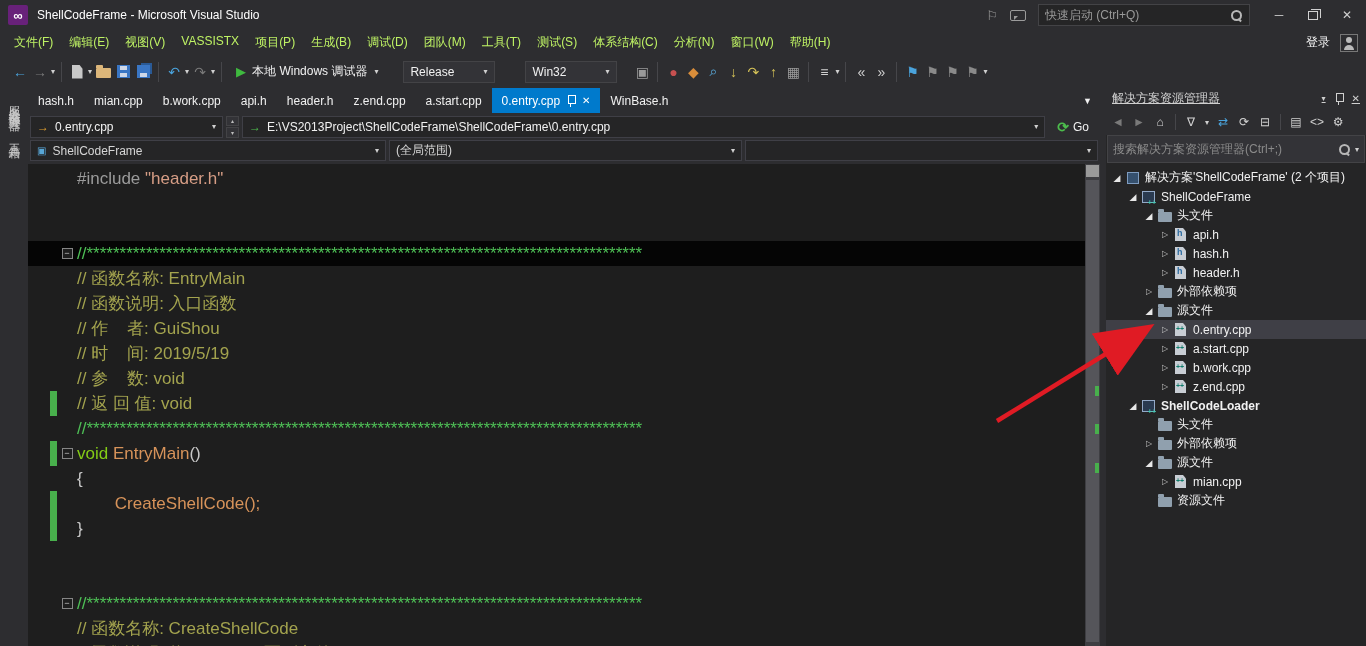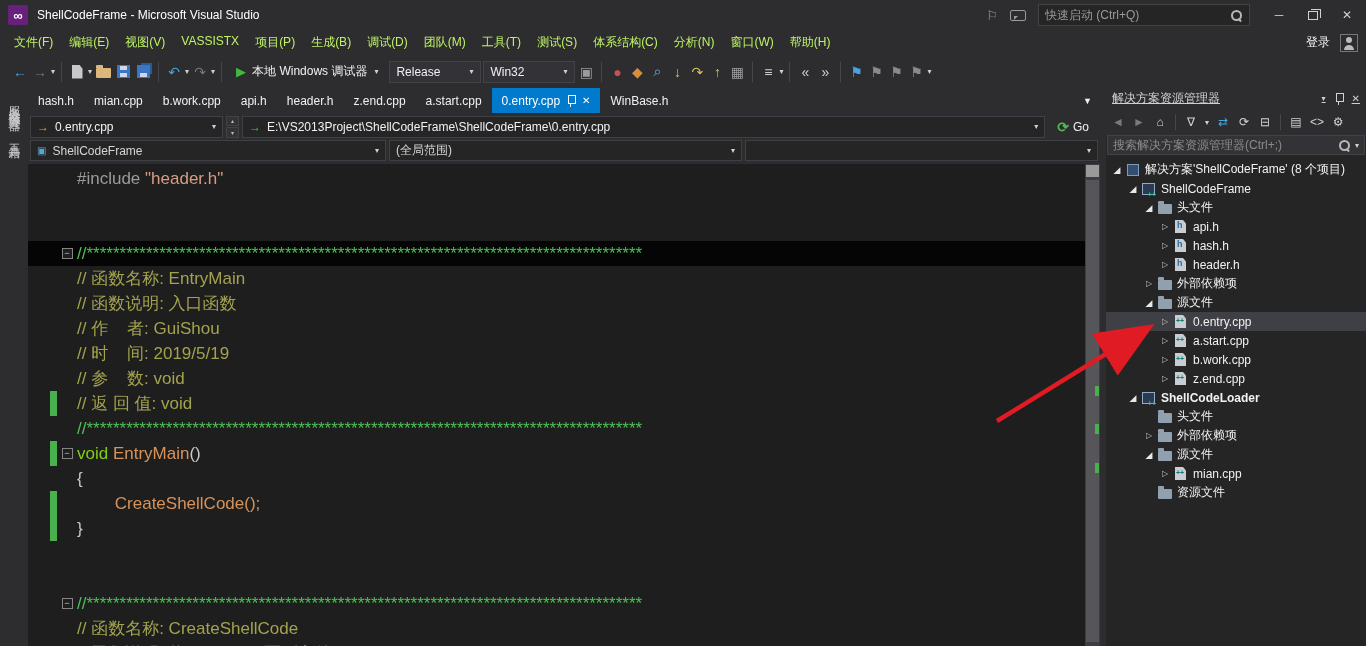--- a/index.html
+++ b/index.html
@@ -32,21 +32,21 @@
   .menu-right{margin-left:auto;display:flex;align-items:center;gap:10px;padding-right:8px;}
   .person{width:18px;height:18px;border:1px solid #777;position:relative;display:inline-block;}
   .person::before{content:"";position:absolute;left:5px;top:2px;width:6px;height:6px;border-radius:50%;background:#bbb;}
   .person::after{content:"";position:absolute;left:3px;bottom:1px;width:10px;height:5px;border-radius:5px 5px 0 0;background:#bbb;}
 
   
   .toolbar{height:33px;display:flex;align-items:center;padding-left:10px;gap:2px;}
   .ticon{min-width:20px;height:22px;display:flex;align-items:center;justify-content:center;font-size:14px;color:#d0d0d0;}
   .tchev{font-size:8px;color:#d0d0d0;padding:0 1px;align-self:center;}
   .tsep{width:1px;height:20px;background:#46464a;margin:0 5px;flex:none;}
-  .tcombo{height:22px;min-width:92px;border:1px solid #434346;background:#333337;display:flex;align-items:center;padding:0 6px;gap:12px;margin:0 1px;}
+  .tcombo{height:22px;min-width:92px;border:1px solid #434346;background:#333337;display:flex;align-items:center;padding:0 6px;gap:12px;margin:0 15px;}
   .tcombo span:first-child{flex:1;}
   .tbtn-debug{height:22px;display:flex;align-items:center;gap:6px;padding:0 7px;margin:0 2px;}
   .play-icon{color:#3fba3f;font-size:13px;}
   .shape-doc{width:11px;height:14px;background:#c8c8c8;clip-path:polygon(0 0,70% 0,100% 30%,100% 100%,0 100%);display:inline-block;}
   .shape-folder-open{position:relative;width:15px;height:10px;background:#dcb67a;border-radius:1px;display:inline-block;margin-top:3px;}
   .shape-folder-open::before{content:"";position:absolute;top:-3px;left:0;width:7px;height:3px;background:#dcb67a;border-radius:1px 1px 0 0;}
   .shape-floppy{position:relative;width:13px;height:13px;background:#3a76c4;display:inline-block;}
   .shape-floppy::before{content:"";position:absolute;top:1px;left:3px;width:7px;height:4px;background:#cfd8e8;}
   .shape-floppy::after{content:"";position:absolute;bottom:1px;left:3px;width:7px;height:4px;background:#cfd8e8;}
   .shape-floppy-all{position:relative;width:13px;height:13px;background:#3a76c4;display:inline-block;box-shadow:3px -3px 0 -1px #2a5a96;}
@@ -106,21 +106,21 @@
   .vmark{position:absolute;right:1px;width:4px;height:10px;background:#48b04c;}
 
   
   .gapcol{width:6px;flex:none;}
   .rpanel{width:260px;flex:none;display:flex;flex-direction:column;background:#252526;}
   .rp-title{height:21px;background:#2d2d30;display:flex;align-items:center;gap:8px;padding:0 6px;color:#d0d0d0;text-decoration:underline;}
   .rp-title .t{flex:1;}
   .rp-toolbar{height:26px;background:#2d2d30;display:flex;align-items:center;gap:5px;padding:0 4px;}
   .rticon{min-width:16px;height:20px;display:flex;align-items:center;justify-content:center;font-size:12px;color:#d0d0d0;}
   .rsep{width:1px;height:16px;background:#46464a;margin:0 2px;}
-  .rp-search{height:20px;margin:0 1px;background:#333337;border:1px solid #434346;display:flex;align-items:center;padding:0 5px;gap:4px;}
+  .rp-search{height:28px;margin:0 1px;background:#333337;border:1px solid #434346;display:flex;align-items:center;padding:0 5px;gap:4px;}
   .rp-search input{flex:1;background:transparent;border:none;outline:none;color:#c0c0c0;font-size:12px;}
   .rp-search input::placeholder{color:#8a8a8a;}
   .rp-tree{flex:1;padding-top:5px;overflow:hidden;}
   .trow{height:19px;display:flex;align-items:center;color:#f1f1f1;}
   .trow.selected{background:#3f3f46;}
   .arrow{width:14px;flex:none;text-align:center;font-size:8px;color:#c0c0c0;}
   .arrow.expanded{font-size:9px;color:#e8e8e8;}
   .tlabel{white-space:nowrap;}
   .tlabel.bold{font-weight:bold;}
   .ti{width:17px;height:16px;flex:none;display:flex;align-items:center;justify-content:center;margin-right:4px;}
@@ -489,21 +489,21 @@
       <input placeholder="搜索解决方案资源管理器(Ctrl+;)" style="">
       <span class="mag"></span>
       <span class="chev">▾</span>
     </div>
     <div class="rp-tree">
         <div class="trow" style="padding-left: 4px;">
           <span class="arrow expanded">◢</span>
           <span class="ti">
             <span class="ti-sol"></span>
           </span>
-          <span class="tlabel">解决方案'ShellCodeFrame' (8 个项目)</span>
+          <span class="tlabel">解决方案'ShellCodeFrame' (2 个项目)</span>
         </div>
         <div class="trow" style="padding-left: 20px;">
           <span class="arrow expanded">◢</span>
           <span class="ti">
             <span class="ti-proj"></span>
           </span>
           <span class="tlabel">ShellCodeFrame</span>
         </div>
         <div class="trow" style="padding-left: 36px;">
           <span class="arrow expanded">◢</span>

